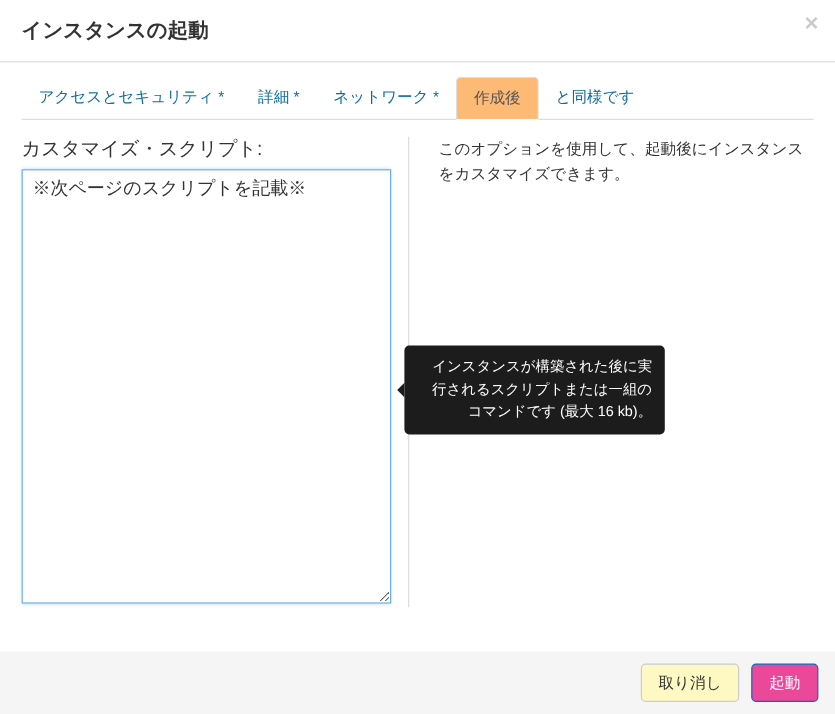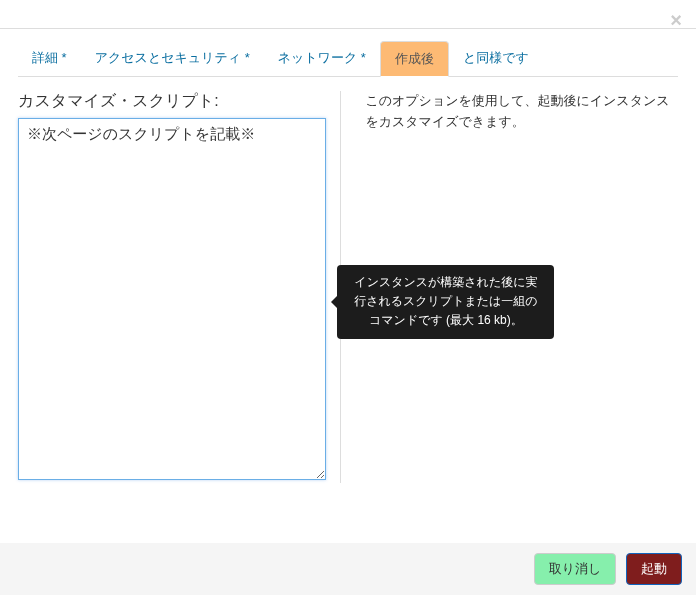--- a/index.html
+++ b/index.html
@@ -67,21 +67,21 @@
   }
   .help-p { margin:0 0 12px 10px; line-height:1.6; color:#333; }
   .tooltip {
     position:absolute;
     top:174px; left:-4px;
     background:#1c1c1c; color:#fff;
     padding:8px 11px;
     border-radius:4px;
     width:217px;
     font-size:12px; line-height:1.6;
-    text-align:center;
+    text-align:right;
   }
   .tooltip::before {
     content:"";
     position:absolute;
     left:-6px; top:50%; transform:translateY(-50%);
     border:6px solid transparent;
     border-right-color:#1c1c1c;
     border-left:none;
   }
   .modal-footer {
@@ -91,38 +91,39 @@
     text-align:right;
   }
   .btn {
     display:inline-block;
     padding:6px 14px;
     font-size:13px;
     border-radius:4px;
     cursor:pointer;
     margin-left:6px;
     border:1px solid #ccc;
-    background:#86efac; color:#333;
+    background:#fef9c3; color:#333;
   }
   .btn-primary {
-    background:#7f1d1d; border-color:#1164bd; color:#fff;
+    background:#ec4899; border-color:#1164bd; color:#fff;
   }
 </style>
 </head>
 <body>
 
 <div class="modal-header">
+  <h3>インスタンスの起動</h3>
   <span class="close-x">×</span>
 </div>
 
 <div class="modal-body">
 
   <ul class="tabs">
+    <li>アクセスとセキュリティ *</li>
     <li>詳細 *</li>
-    <li>アクセスとセキュリティ *</li>
     <li>ネットワーク *</li>
     <li class="active">作成後</li>
     <li>と同様です</li>
   </ul>
 
   <div class="content-row">
 
     <div class="left-col">
       <label class="field-label">カスタマイズ・スクリプト:</label>
       <textarea class="script-area" style="">※次ページのスクリプトを記載※</textarea>

